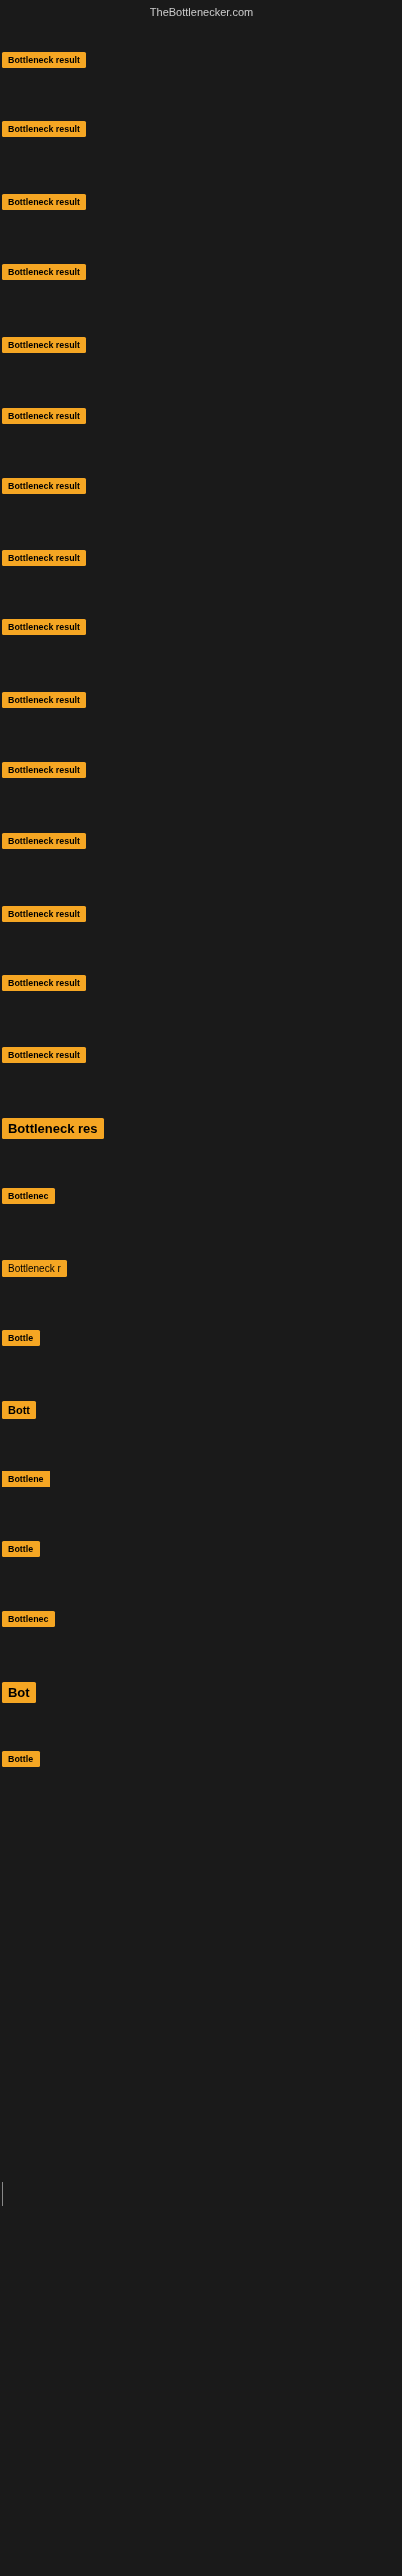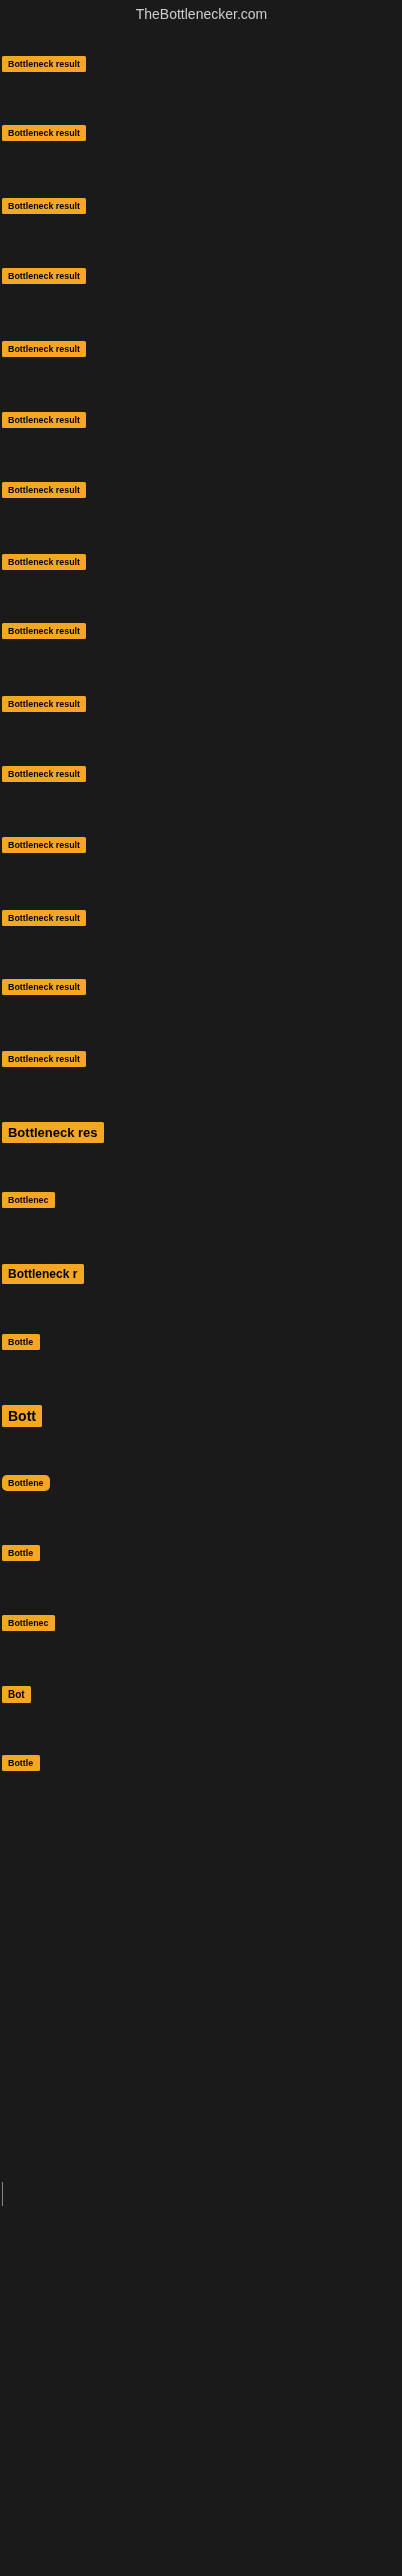--- a/index.html
+++ b/index.html
@@ -12,21 +12,21 @@
       width: 403px;
       min-height: 2576px;
       background-color: #1a1a1a;
       font-family: Arial, sans-serif;
       position: relative;
     }
 
     .site-title {
       text-align: center;
       color: #cccccc;
-      font-size: 14px;
+      font-size: 11px;
       padding: 6.4px 0 3.2px 0;
       font-weight: normal;
     }
 
     .cursor-line {
       position: absolute;
       left: 1.6px;
       width: 1.6px;
       height: 24px;
       background-color: #888888;
@@ -50,26 +50,26 @@
       <div style="position: absolute; top: 528px; left: 1.6px;"><span style="display: inline-block; background-color: rgb(245, 166, 35); color: rgb(0, 0, 0); font-size: 8.9px; font-weight: bold; padding: 3.2px 6.4px; border-radius: 1.6px; white-space: nowrap; overflow: hidden; cursor: pointer;">Bottleneck result</span></div>
       <div style="position: absolute; top: 597px; left: 1.6px;"><span style="display: inline-block; background-color: rgb(245, 166, 35); color: rgb(0, 0, 0); font-size: 8.9px; font-weight: bold; padding: 3.2px 6.4px; border-radius: 1.6px; white-space: nowrap; overflow: hidden; cursor: pointer;">Bottleneck result</span></div>
       <div style="position: absolute; top: 670px; left: 1.6px;"><span style="display: inline-block; background-color: rgb(245, 166, 35); color: rgb(0, 0, 0); font-size: 8.9px; font-weight: bold; padding: 3.2px 6.4px; border-radius: 1.6px; white-space: nowrap; overflow: hidden; cursor: pointer;">Bottleneck result</span></div>
       <div style="position: absolute; top: 740px; left: 1.6px;"><span style="display: inline-block; background-color: rgb(245, 166, 35); color: rgb(0, 0, 0); font-size: 8.9px; font-weight: bold; padding: 3.2px 6.4px; border-radius: 1.6px; white-space: nowrap; overflow: hidden; cursor: pointer;">Bottleneck result</span></div>
       <div style="position: absolute; top: 811px; left: 1.6px;"><span style="display: inline-block; background-color: rgb(245, 166, 35); color: rgb(0, 0, 0); font-size: 8.9px; font-weight: bold; padding: 3.2px 6.4px; border-radius: 1.6px; white-space: nowrap; overflow: hidden; cursor: pointer;">Bottleneck result</span></div>
       <div style="position: absolute; top: 884px; left: 1.6px;"><span style="display: inline-block; background-color: rgb(245, 166, 35); color: rgb(0, 0, 0); font-size: 8.9px; font-weight: bold; padding: 3.2px 6.4px; border-radius: 1.6px; white-space: nowrap; overflow: hidden; cursor: pointer;">Bottleneck result</span></div>
       <div style="position: absolute; top: 953px; left: 1.6px;"><span style="display: inline-block; background-color: rgb(245, 166, 35); color: rgb(0, 0, 0); font-size: 8.9px; font-weight: bold; padding: 3.2px 6.4px; border-radius: 1.6px; white-space: nowrap; overflow: hidden; cursor: pointer;">Bottleneck result</span></div>
       <div style="position: absolute; top: 1025px; left: 1.6px;"><span style="display: inline-block; background-color: rgb(245, 166, 35); color: rgb(0, 0, 0); font-size: 8.9px; font-weight: bold; padding: 3.2px 6.4px; border-radius: 1.6px; white-space: nowrap; overflow: hidden; cursor: pointer;">Bottleneck result</span></div>
       <div style="position: absolute; top: 1096px; left: 1.6px;"><span style="display: inline-block; background-color: rgb(245, 166, 35); color: rgb(0, 0, 0); font-size: 13px; font-weight: bold; padding: 3.2px 6.4px; border-radius: 1.6px; white-space: nowrap; overflow: hidden; cursor: pointer;">Bottleneck res</span></div>
       <div style="position: absolute; top: 1166px; left: 1.6px;"><span style="display: inline-block; background-color: rgb(245, 166, 35); color: rgb(0, 0, 0); font-size: 8.9px; font-weight: bold; padding: 3.2px 6.4px; border-radius: 1.6px; white-space: nowrap; overflow: hidden; cursor: pointer;">Bottlenec</span></div>
-      <div style="position: absolute; top: 1238px; left: 1.6px;"><span style="display: inline-block; background-color: rgb(245, 166, 35); color: rgb(0, 0, 0); font-size: 12px; font-weight: bold; padding: 3.2px 6.4px; border-radius: 1.6px; white-space: nowrap; overflow: hidden; cursor: pointer;">Bottleneck r</span></div>
+      <div style="position: absolute; top: 1238px; left: 1.6px;"><span style="display: inline-block; background-color: rgb(245, 166, 35); color: rgb(0, 0, 0); font-size: 10px; font-weight: normal; padding: 3.2px 6.4px; border-radius: 1.6px; white-space: nowrap; overflow: hidden; cursor: pointer;">Bottleneck r</span></div>
       <div style="position: absolute; top: 1308px; left: 1.6px;"><span style="display: inline-block; background-color: rgb(245, 166, 35); color: rgb(0, 0, 0); font-size: 8.9px; font-weight: bold; padding: 3.2px 6.4px; border-radius: 1.6px; white-space: nowrap; overflow: hidden; cursor: pointer;">Bottle</span></div>
-      <div style="position: absolute; top: 1379px; left: 1.6px;"><span style="display: inline-block; background-color: rgb(245, 166, 35); color: rgb(0, 0, 0); font-size: 14px; font-weight: bold; padding: 3.2px 6.4px; border-radius: 1.6px; white-space: nowrap; overflow: hidden; cursor: pointer;">Bott</span></div>
-      <div style="position: absolute; top: 1449px; left: 1.6px;"><span style="display: inline-block; background-color: rgb(245, 166, 35); color: rgb(0, 0, 0); font-size: 8.9px; font-weight: bold; padding: 3.2px 6.4px; border-radius: 5px; white-space: nowrap; overflow: hidden; cursor: pointer;">Bottlene</span></div>
+      <div style="position: absolute; top: 1379px; left: 1.6px;"><span style="display: inline-block; background-color: rgb(245, 166, 35); color: rgb(0, 0, 0); font-size: 11px; font-weight: bold; padding: 3.2px 6.4px; border-radius: 1.6px; white-space: nowrap; overflow: hidden; cursor: pointer;">Bott</span></div>
+      <div style="position: absolute; top: 1449px; left: 1.6px;"><span style="display: inline-block; background-color: rgb(245, 166, 35); color: rgb(0, 0, 0); font-size: 8.9px; font-weight: bold; padding: 3.2px 6.4px; border-radius: 0; white-space: nowrap; overflow: hidden; cursor: pointer;">Bottlene</span></div>
       <div style="position: absolute; top: 1519px; left: 1.6px;"><span style="display: inline-block; background-color: rgb(245, 166, 35); color: rgb(0, 0, 0); font-size: 8.9px; font-weight: bold; padding: 3.2px 6.4px; border-radius: 1.6px; white-space: nowrap; overflow: hidden; cursor: pointer;">Bottle</span></div>
       <div style="position: absolute; top: 1589px; left: 1.6px;"><span style="display: inline-block; background-color: rgb(245, 166, 35); color: rgb(0, 0, 0); font-size: 8.9px; font-weight: bold; padding: 3.2px 6.4px; border-radius: 1.6px; white-space: nowrap; overflow: hidden; cursor: pointer;">Bottlenec</span></div>
-      <div style="position: absolute; top: 1660px; left: 1.6px;"><span style="display: inline-block; background-color: rgb(245, 166, 35); color: rgb(0, 0, 0); font-size: 10px; font-weight: bold; padding: 3.2px 6.4px; border-radius: 1.6px; white-space: nowrap; overflow: hidden; cursor: pointer;">Bot</span></div>
+      <div style="position: absolute; top: 1660px; left: 1.6px;"><span style="display: inline-block; background-color: rgb(245, 166, 35); color: rgb(0, 0, 0); font-size: 13px; font-weight: bold; padding: 3.2px 6.4px; border-radius: 1.6px; white-space: nowrap; overflow: hidden; cursor: pointer;">Bot</span></div>
       <div style="position: absolute; top: 1729px; left: 1.6px;"><span style="display: inline-block; background-color: rgb(245, 166, 35); color: rgb(0, 0, 0); font-size: 8.9px; font-weight: bold; padding: 3.2px 6.4px; border-radius: 1.6px; white-space: nowrap; overflow: hidden; cursor: pointer;">Bottle</span></div>
     </div>
 
   <div class="cursor-line" style="top:2182px;"></div>
 
 </div>
 
 
 </body></html>

